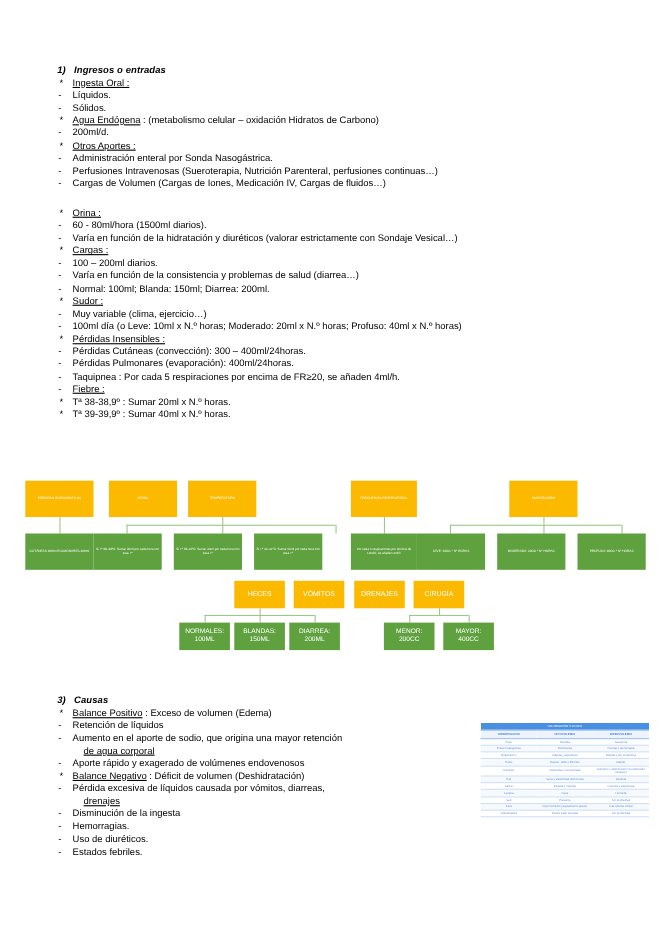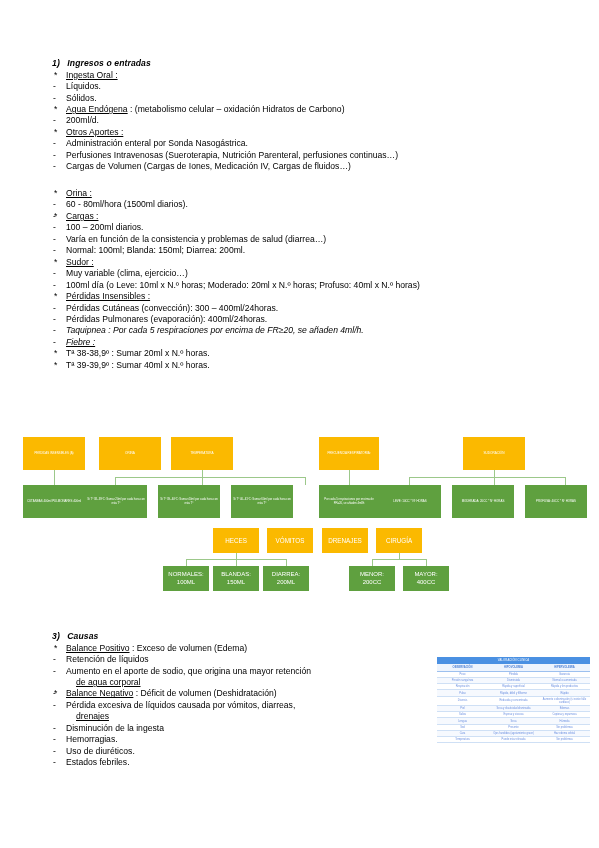--- a/index.html
+++ b/index.html
@@ -24,21 +24,21 @@
   .line{
     font-size:8.6px;line-height:11.45px;
     white-space:nowrap;position:relative;
     padding-left:14px;
   }
   .line .mk{position:absolute;left:2px;top:0;width:10px;}
   .line .mk.dash{left:1px;}
   .line .mk.star{left:2px;}
   .line.sub{padding-left:24px;text-decoration:underline;}
   .u{text-decoration:underline;}
-  .it{font-style:italic;}
+  .it{}
 
   
   .diagram{position:absolute;left:0;top:425px;width:599px;height:185px;}
   .node{
     position:absolute;
     display:flex;align-items:center;justify-content:center;
     text-align:center;
     color:#ffffff;
     box-sizing:border-box;
     line-height:1.18;
@@ -107,21 +107,21 @@
     <div class="line"><span class="mk star">*</span><span class="u">Otros Aportes :</span></div>
     <div class="line"><span class="mk dash">-</span><span>Administración enteral por Sonda Nasogástrica.</span></div>
     <div class="line"><span class="mk dash">-</span><span>Perfusiones Intravenosas (Sueroterapia, Nutrición Parenteral, perfusiones continuas…)</span></div>
     <div class="line"><span class="mk dash">-</span><span>Cargas de Volumen (Cargas de Iones, Medicación IV, Cargas de fluidos…)</span></div>
   </div>
 
   <div class="section" style="top:188px;">
 
     <div class="line"><span class="mk star">*</span><span class="u">Orina :</span></div>
     <div class="line"><span class="mk dash">-</span><span>60 - 80ml/hora (1500ml diarios).</span></div>
-    <div class="line"><span class="mk dash">-</span></div>
+    <div class="line"><span class="mk dash">-</span><span>Varía en función de la hidratación y diuréticos (valorar estrictamente con Sondaje Vesical…)</span></div>
     <div class="line"><span class="mk star">*</span><span class="u">Cargas :</span></div>
     <div class="line"><span class="mk dash">-</span><span>100 – 200ml diarios.</span></div>
     <div class="line"><span class="mk dash">-</span><span>Varía en función de la consistencia y problemas de salud (diarrea…)</span></div>
     <div class="line"><span class="mk dash">-</span><span>Normal: 100ml; Blanda: 150ml; Diarrea: 200ml.</span></div>
     <div class="line"><span class="mk star">*</span><span class="u">Sudor :</span></div>
     <div class="line"><span class="mk dash">-</span><span>Muy variable (clima, ejercicio…)</span></div>
     <div class="line"><span class="mk dash">-</span><span>100ml día (o Leve: 10ml x N.º horas; Moderado: 20ml x N.º horas; Profuso: 40ml x N.º horas)</span></div>
     <div class="line"><span class="mk star">*</span><span class="u">Pérdidas Insensibles :</span></div>
     <div class="line"><span class="mk dash">-</span><span>Pérdidas Cutáneas (convección): 300 – 400ml/24horas.</span></div>
     <div class="line"><span class="mk dash">-</span><span>Pérdidas Pulmonares (evaporación): 400ml/24horas.</span></div>
@@ -227,21 +227,21 @@
     </div>
   </div>
 
   <div class="section" style="top:631px;width:360px;">
     <div class="sec-title"><span>3)</span>&nbsp;&nbsp; <span>Causas</span></div>
 
     <div class="line"><span class="mk star">*</span><span class="u">Balance Positivo</span><span> : Exceso de volumen (Edema)</span></div>
     <div class="line"><span class="mk dash">-</span><span>Retención de líquidos</span></div>
     <div class="line"><span class="mk dash">-</span><span>Aumento en el aporte de sodio, que origina una mayor retención</span></div>
     <div class="line sub"><span>de agua corporal</span></div>
-    <div class="line"><span class="mk dash">-</span></div>
+    <div class="line"><span class="mk dash">-</span><span>Aporte rápido y exagerado de volúmenes endovenosos</span></div>
     <div class="line"><span class="mk star">*</span><span class="u">Balance Negativo</span><span> : Déficit de volumen (Deshidratación)</span></div>
     <div class="line"><span class="mk dash">-</span><span>Pérdida excesiva de líquidos causada por vómitos, diarreas,</span></div>
     <div class="line sub"><span>drenajes</span></div>
     <div class="line"><span class="mk dash">-</span><span>Disminución de la ingesta</span></div>
     <div class="line"><span class="mk dash">-</span><span>Hemorragias.</span></div>
     <div class="line"><span class="mk dash">-</span><span>Uso de diuréticos.</span></div>
     <div class="line"><span class="mk dash">-</span><span>Estados febriles.</span></div>
   </div>
 
   <table class="cmp-table">

